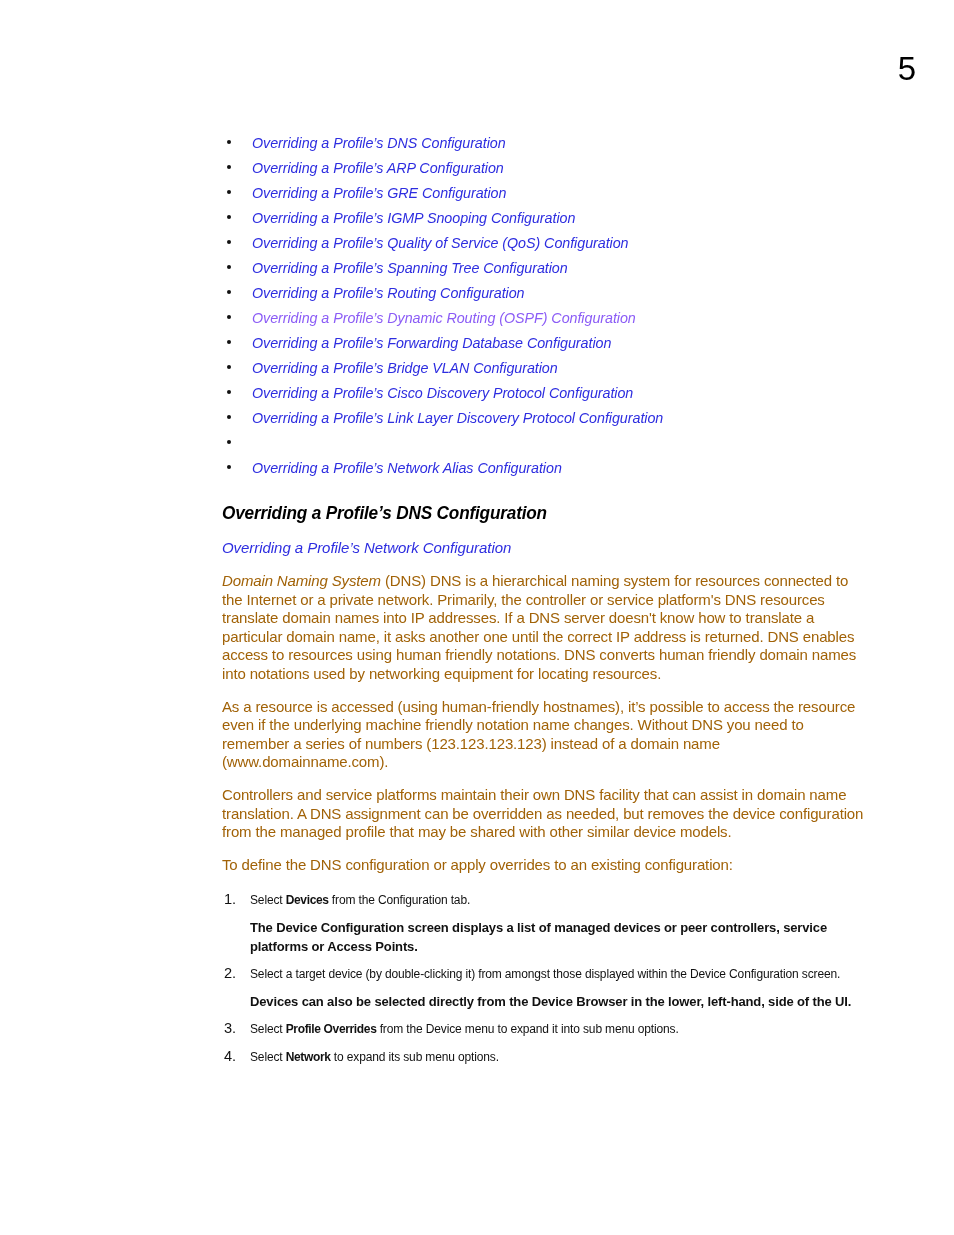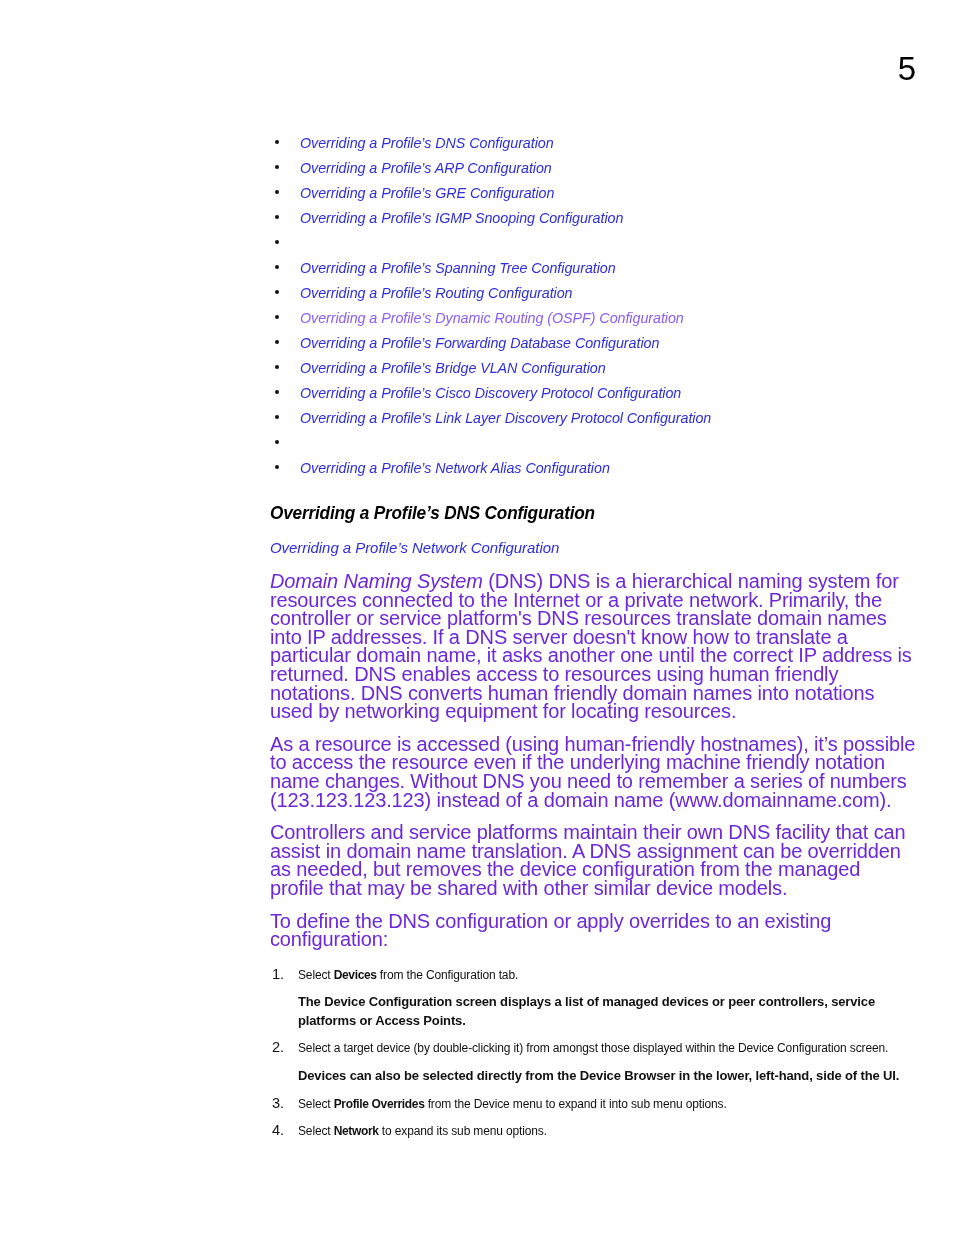--- a/index.html
+++ b/index.html
@@ -38,21 +38,20 @@
     color: #000000;
     letter-spacing: 0px;
   }
 
   
   .content {
     position: absolute;
     left: 222px;
     top: 130px;
     width: 648px;
-    margin-left: 48px;
   }
 
   
   .xref-list {
     list-style: none;
     margin: 0 0 0 0;
     padding: 0;
   }
   .xref-item {
     position: relative;
@@ -104,23 +103,23 @@
     font-size: 15px;
     line-height: 20px;
     color: #2d2de0;
     letter-spacing: -0.05px;
   }
 
   
   .body-p {
     margin: 14px 0 0 0;
     font-family: "Liberation Sans", sans-serif;
-    font-size: 20px;
-    line-height: 18.6px;
-    color: #6d28d9;
+    font-size: 15px;
+    line-height: 18.6px;
+    color: #a16207;
     letter-spacing: -0.14px;
     text-align: left;
   }
   .body-p .it {
     font-style: italic;
   }
 
   
   .steps {
     margin: 16px 0 0 0;
@@ -176,21 +175,21 @@
   <div class="page-number">5</div>
 
   <div class="content">
 
     <ul class="xref-list">
 
     <li class="xref-item"><span class="xref-bullet"></span><span class="xref-link">Overriding a Profile’s DNS Configuration</span></li>
         <li class="xref-item"><span class="xref-bullet"></span><span class="xref-link">Overriding a Profile’s ARP Configuration</span></li>
         <li class="xref-item"><span class="xref-bullet"></span><span class="xref-link">Overriding a Profile’s GRE Configuration</span></li>
         <li class="xref-item"><span class="xref-bullet"></span><span class="xref-link">Overriding a Profile’s IGMP Snooping Configuration</span></li>
-        <li class="xref-item"><span class="xref-bullet"></span></li>
+        <li class="xref-item"><span class="xref-bullet"></span><span class="xref-link">Overriding a Profile’s Quality of Service (QoS) Configuration</span></li>
         <li class="xref-item"><span class="xref-bullet"></span><span class="xref-link">Overriding a Profile’s Spanning Tree Configuration</span></li>
         <li class="xref-item"><span class="xref-bullet"></span><span class="xref-link">Overriding a Profile’s Routing Configuration</span></li>
         <li class="xref-item"><span class="xref-bullet"></span><span class="xref-link plain">Overriding a Profile’s Dynamic Routing (OSPF) Configuration</span></li>
         <li class="xref-item"><span class="xref-bullet"></span><span class="xref-link">Overriding a Profile’s Forwarding Database Configuration</span></li>
         <li class="xref-item"><span class="xref-bullet"></span><span class="xref-link">Overriding a Profile’s Bridge VLAN Configuration</span></li>
         <li class="xref-item"><span class="xref-bullet"></span><span class="xref-link">Overriding a Profile’s Cisco Discovery Protocol Configuration</span></li>
         <li class="xref-item"><span class="xref-bullet"></span><span class="xref-link">Overriding a Profile’s Link Layer Discovery Protocol Configuration</span></li>
         <li class="xref-item"><span class="xref-bullet"></span></li>
         <li class="xref-item"><span class="xref-bullet"></span><span class="xref-link">Overriding a Profile’s Network Alias Configuration</span></li>
       </ul>

